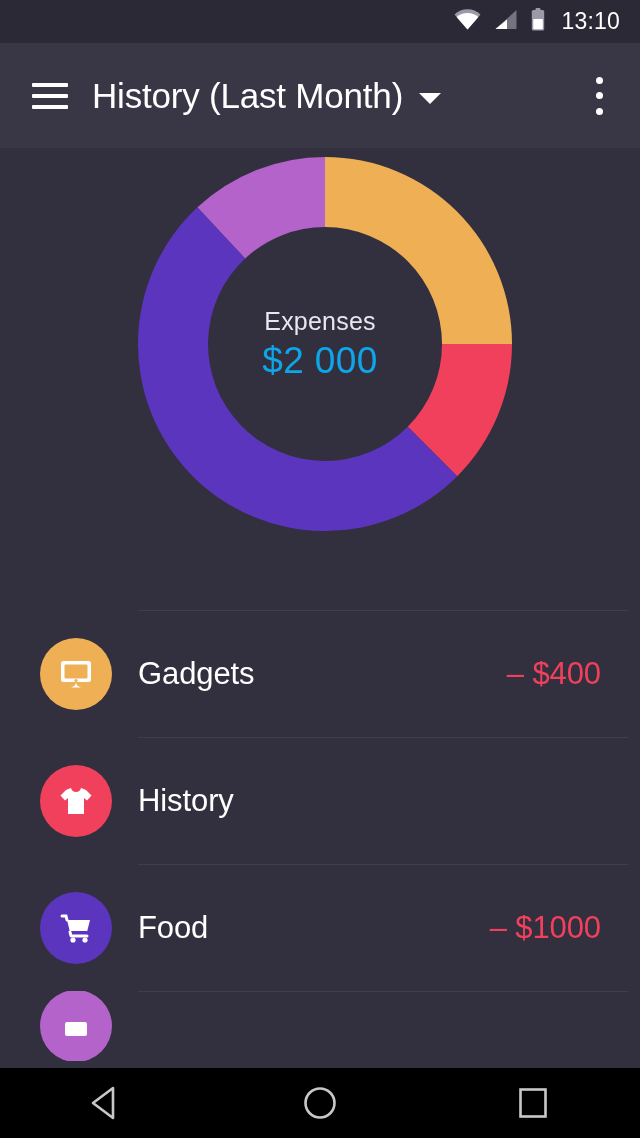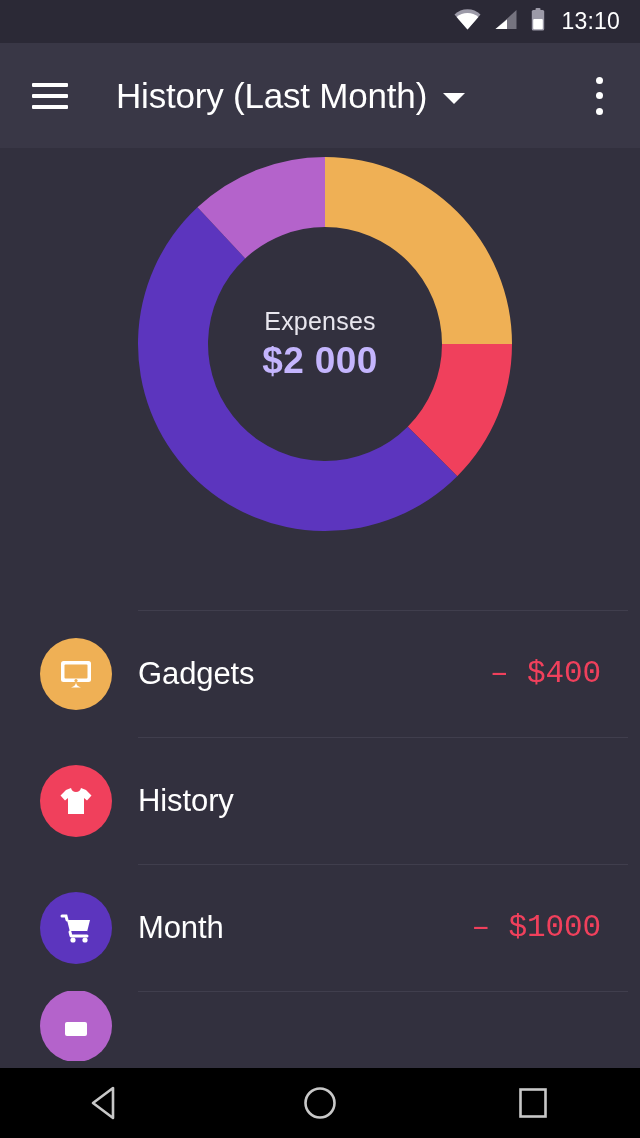--- a/index.html
+++ b/index.html
@@ -38,21 +38,21 @@
   }
   #menu-button {
     width:36px; height:26px;
     margin-left:32px;
     display:flex; flex-direction:column; justify-content:space-between;
     cursor:pointer;
   }
   #menu-button span { display:block; height:4px; background:#FFFFFF; border-radius:1px; }
   #app-title-wrap {
     display:flex; align-items:center; gap:16px;
-    margin-left:48px; cursor:pointer;
+    margin-left:24px; cursor:pointer;
   }
   #app-title {
     color:#FFFFFF; font-size:35px; font-weight:400;
     letter-spacing:-.2px; white-space:nowrap;
   }
   #title-caret {
     width:0; height:0;
     border-left:11px solid transparent;
     border-right:11px solid transparent;
     border-top:11px solid #FFFFFF;
@@ -87,21 +87,21 @@
     left:0; top:0; width:640px; height:450px;
     display:flex; flex-direction:column;
     align-items:center; justify-content:center;
     pointer-events:none;
   }
   #donut-label {
     color:#E8E6EE; font-size:25px; letter-spacing:.2px;
     margin-bottom:4px;
   }
   #donut-value {
-    color:#c4b5fd; font-size:37px; font-weight:700; letter-spacing:.4px;
+    color:#0ea5e9; font-size:37px; font-weight:400; letter-spacing:.4px;
   }
 
   
   #category-list { padding:12px; }
   .cat-row {
     position:relative;
     height:127px;
     display:flex; align-items:center;
     cursor:pointer;
   }
@@ -117,21 +117,21 @@
     display:flex; align-items:center; justify-content:center;
     flex:0 0 auto;
   }
   .cat-icon svg { display:block; }
   .cat-name {
     margin-left:26px;
     color:#FFFFFF; font-size:31px; letter-spacing:-.1px;
   }
   .cat-amount {
     margin-left:auto; margin-right:27px;
-    color:#F0405C; font-size:31px; letter-spacing:-.1px; white-space:nowrap;font-family:Liberation Mono, monospace;
+    color:#F0405C; font-size:31px; letter-spacing:-.1px; white-space:nowrap;
   }
   .cat-row.partial { height:70px; overflow:hidden; }
 
   
   #nav-bar {
     position:absolute; bottom:0; left:0;
     width:640px; height:70px;
     background:#000000;
     display:flex; align-items:center; justify-content:space-around;
   }
@@ -231,21 +231,21 @@
           <div class="cat-icon" style="background: rgb(92, 53, 190);">
             <svg width="36" height="36" viewBox="0 0 36 36">
               <path d="M4 6 h4 l1 4" fill="none" stroke="#FFFFFF" stroke-width="3" stroke-linecap="round"></path>
               <path d="M9 10 h23 l-3 12 h-17 z" fill="#FFFFFF"></path>
               <path d="M12.5 22 h17" fill="none" stroke="#5C35BE" stroke-width="2"></path>
               <path d="M12 22 l1 4 h16" fill="none" stroke="#FFFFFF" stroke-width="3" stroke-linecap="round" stroke-linejoin="round"></path>
               <circle cx="15" cy="30" r="2.6" fill="#FFFFFF"></circle>
               <circle cx="27" cy="30" r="2.6" fill="#FFFFFF"></circle>
             </svg>
           </div>
-          <div class="cat-name">Month</div>
+          <div class="cat-name">Food</div>
           <div class="cat-amount">– $1000</div>
         </div>
         <div class="cat-row partial">
           <div class="cat-icon" style="background: rgb(180, 99, 203);">
             <svg width="36" height="36" viewBox="0 0 36 36">
               <rect x="7" y="14" width="22" height="14" rx="2" fill="#FFFFFF"></rect>
             </svg>
           </div>
           <div class="cat-name"></div>
           <div class="cat-amount"></div>

